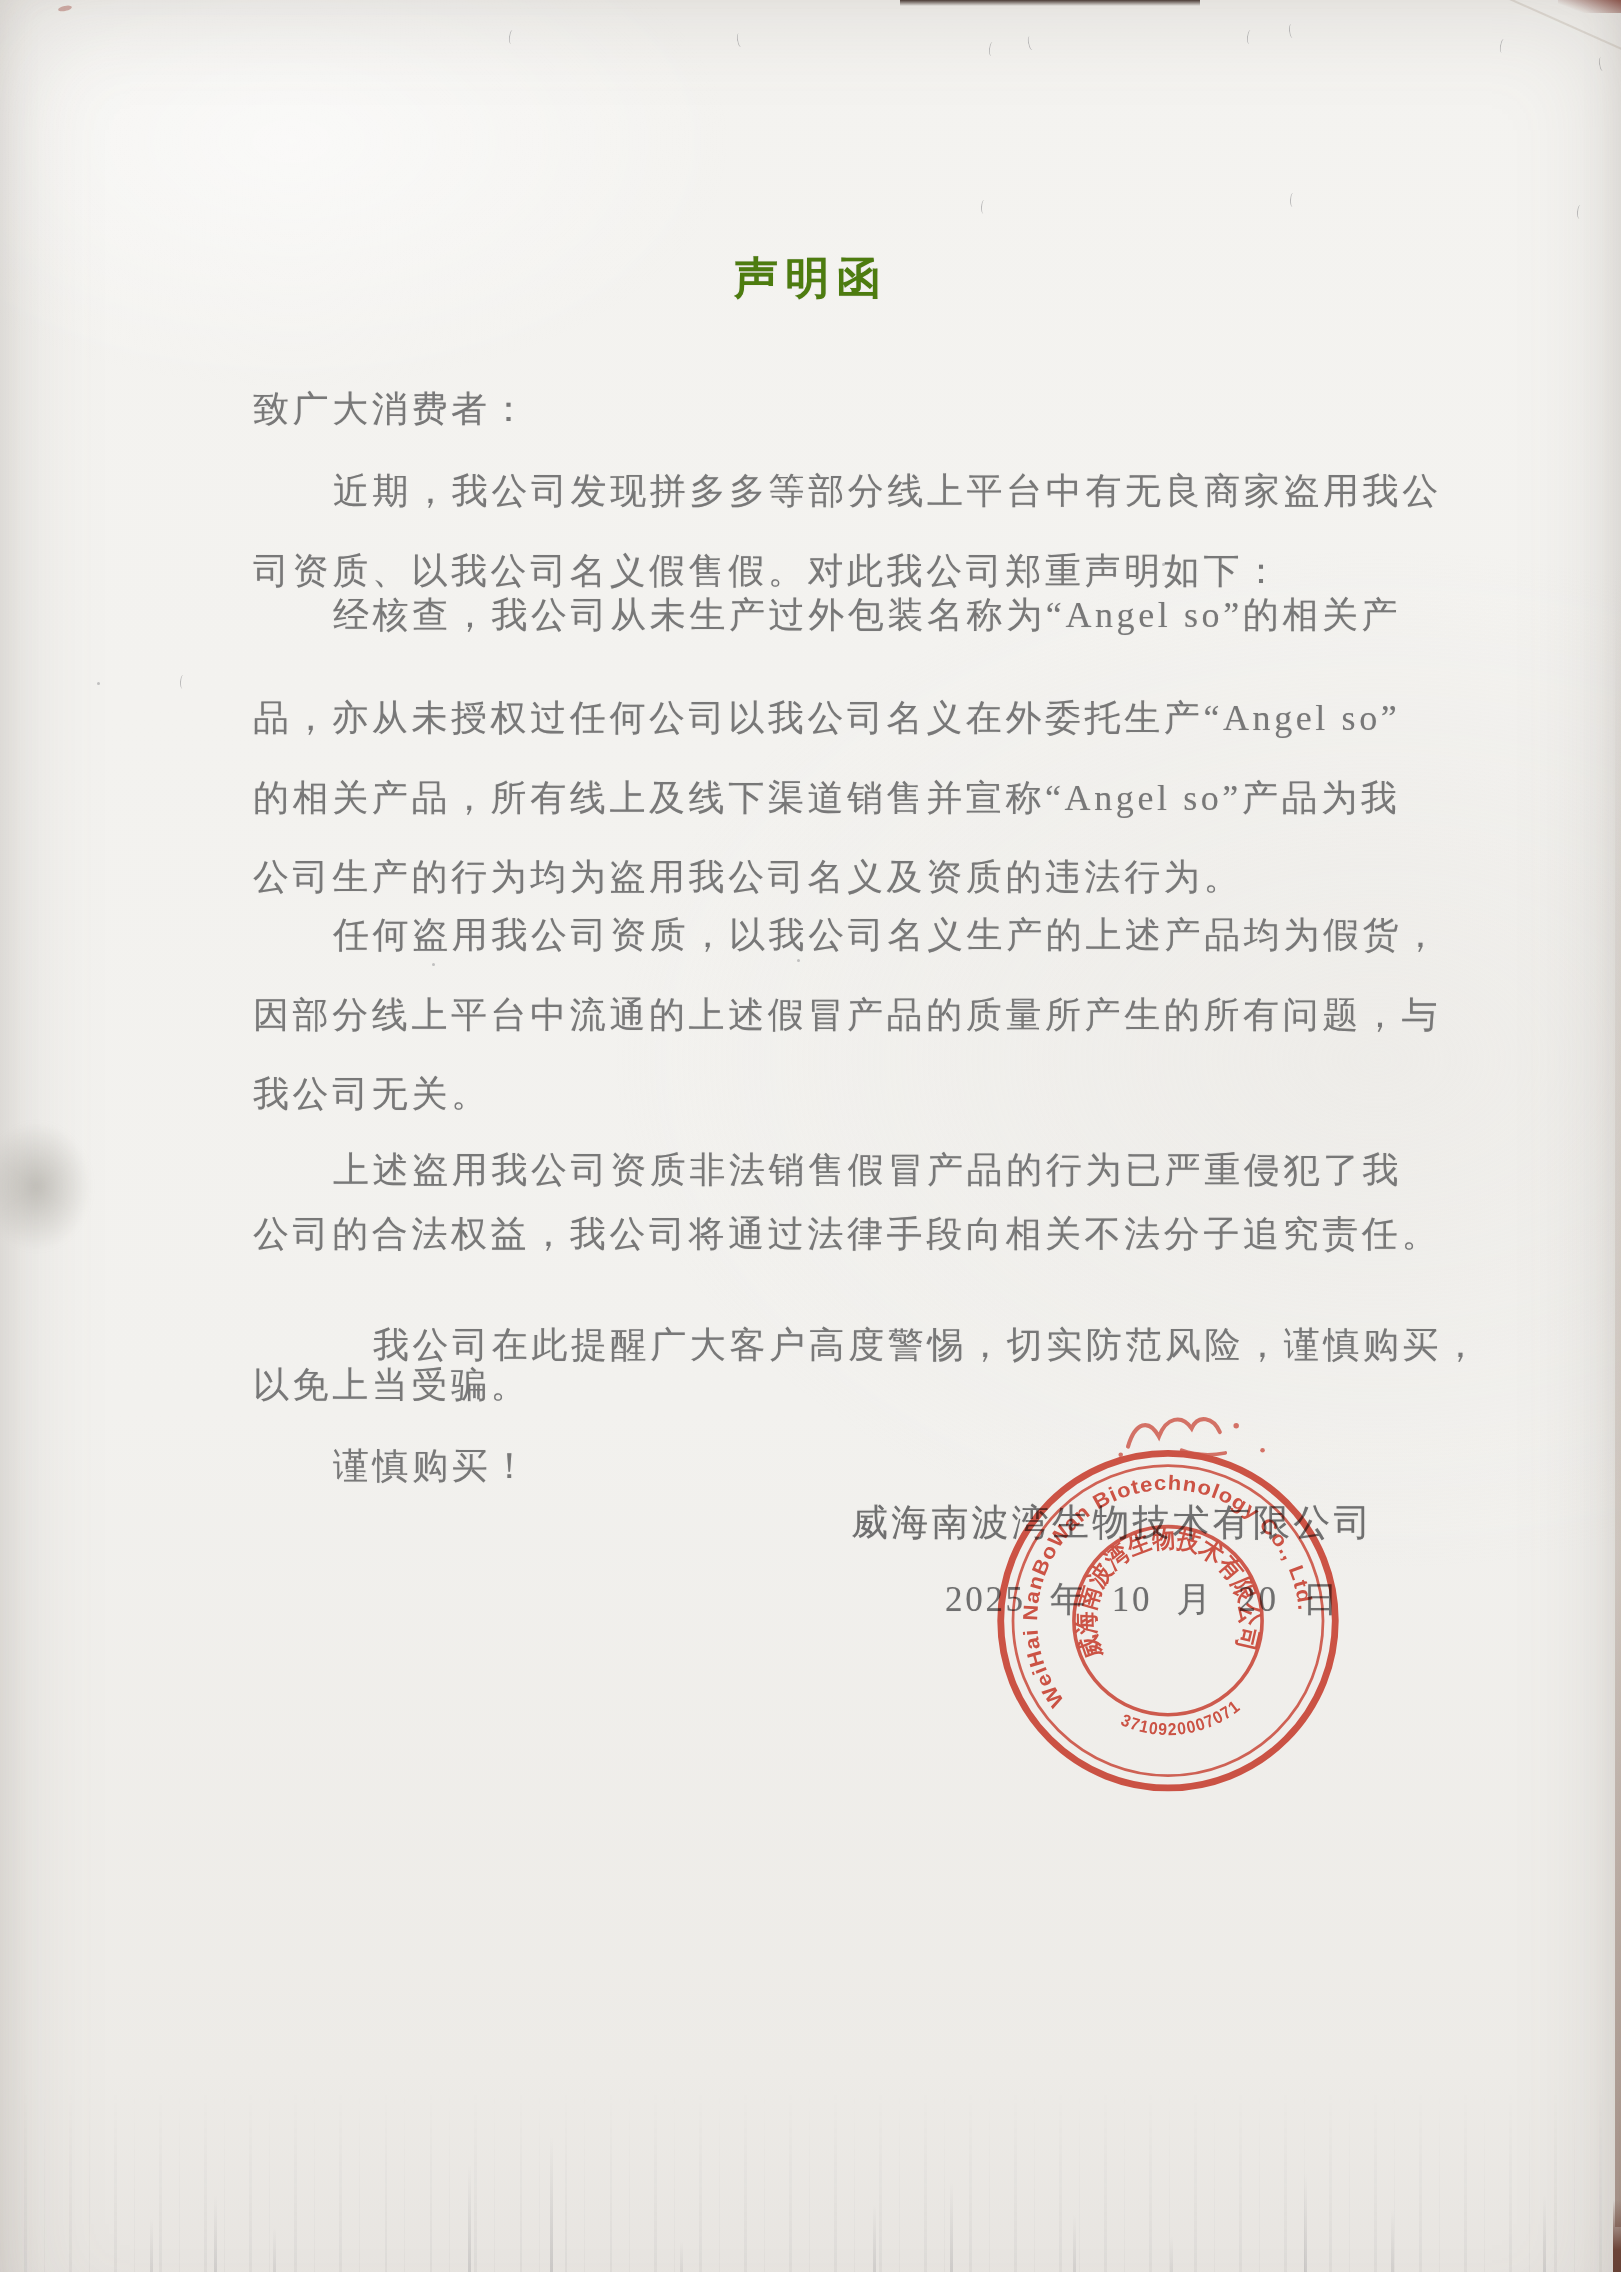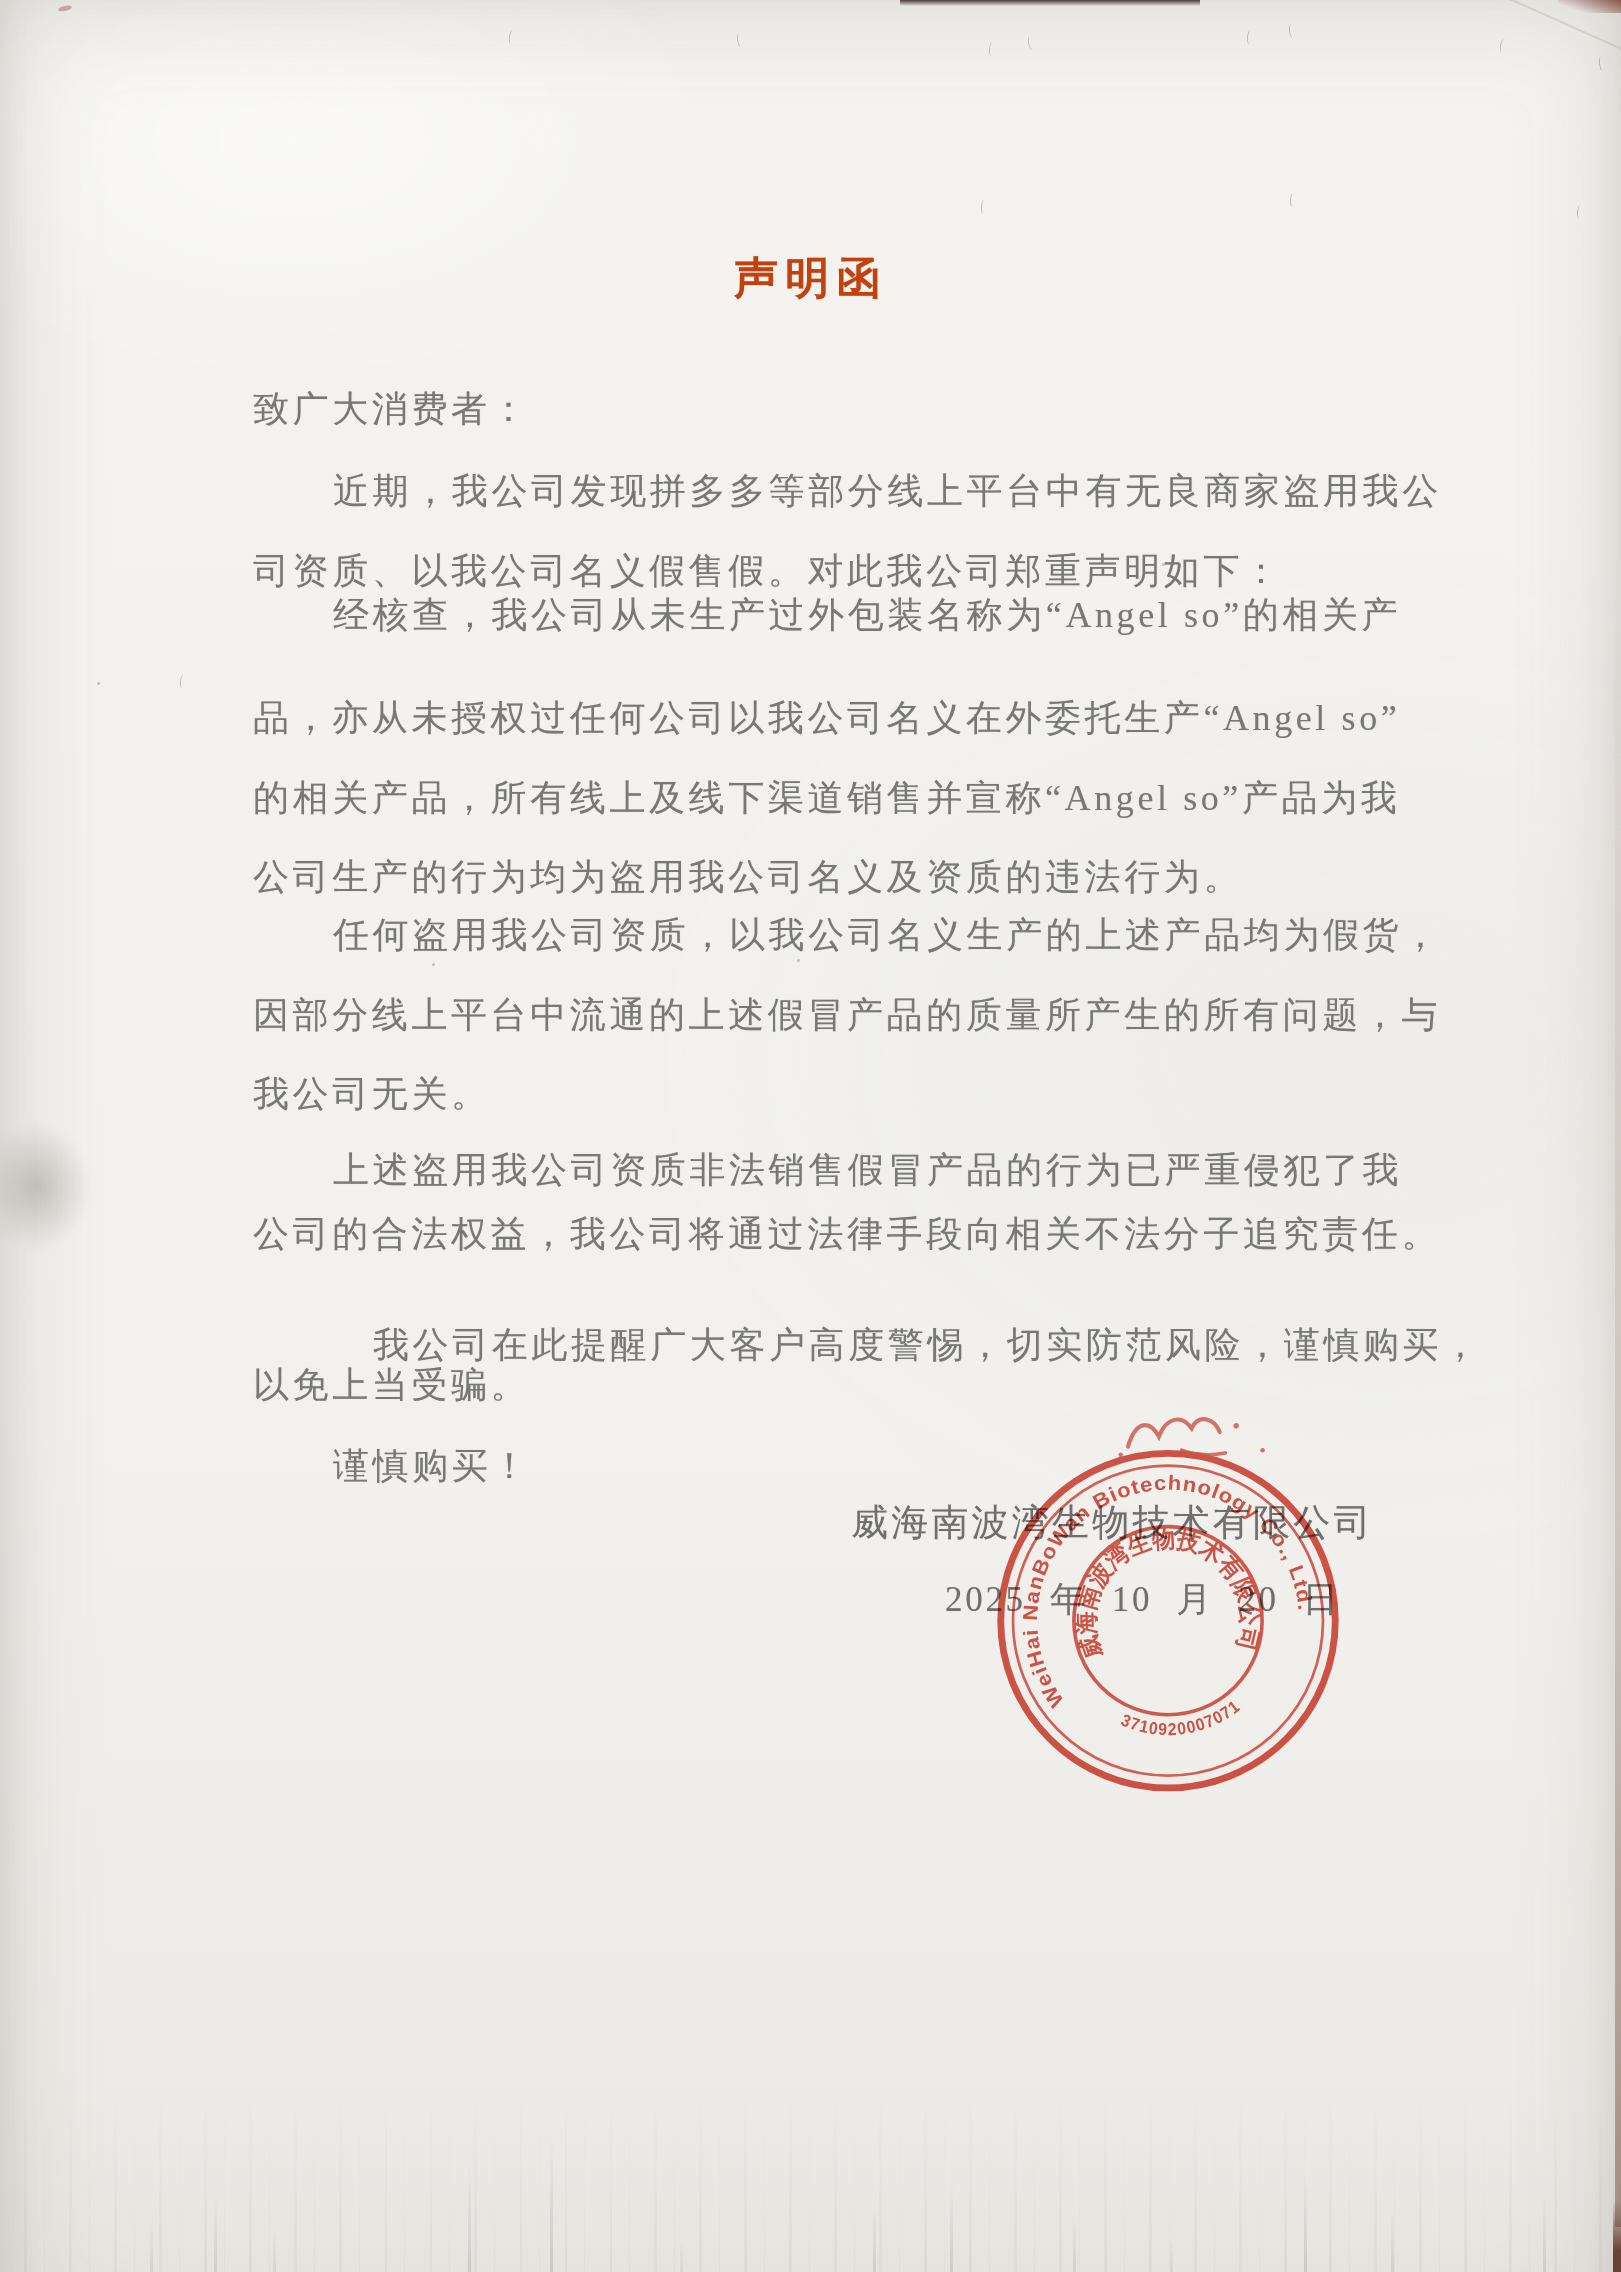--- a/index.html
+++ b/index.html
@@ -30,21 +30,21 @@
     text-shadow: 0 0 0.9px rgba(125,125,125,.35);
   }
   .indent { padding-left: 80px; }
   .indent-lg { padding-left: 120px; margin-top: 40px; }
   .doc-title {
     position: absolute;
     top: 257px; left: 811px;
     transform: translateX(-50%);
     font-size: 44px; line-height: 1;
     letter-spacing: 7.3px;
-    color: #c2410c;
+    color: #4d7c0f;
     font-weight: 600;
     text-shadow: 0 0 0.9px rgba(110,110,110,.4);
     white-space: nowrap;
   }
   .company-line { position: absolute; left: 851px; top: 1504px; font-size: 37px; line-height: 1; letter-spacing: 3.2px; color: #6f6f6f; white-space: nowrap; text-shadow: 0 0 0.9px rgba(120,120,120,.35); }
   .date-line { position: absolute; left: 945px; top: 1582px; font-size: 35px; line-height: 1; letter-spacing: 2.7px; word-spacing: 12.7px; color: #6f6f6f; white-space: nowrap; text-shadow: 0 0 0.9px rgba(120,120,120,.35); }
 
   
   .seal-svg {
     position: absolute; left: 968px; top: 1382px;

